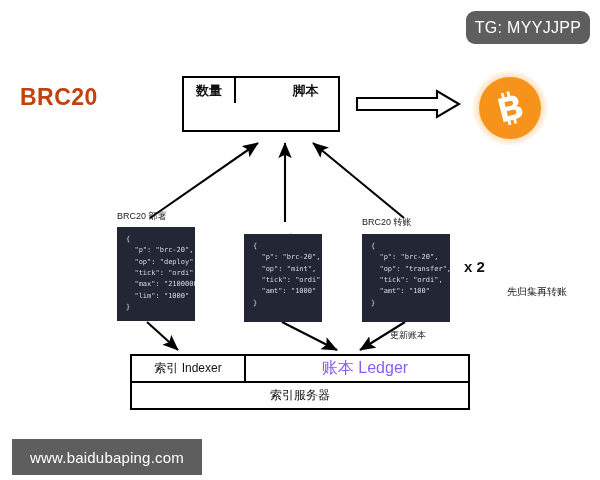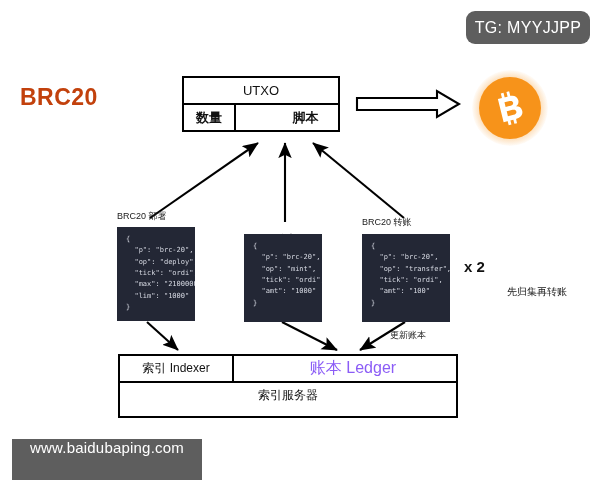--- a/index.html
+++ b/index.html
@@ -29,26 +29,26 @@
     color: #ffffff;
     font-size: 16px;
     display: flex;
     align-items: center;
     justify-content: center;
     letter-spacing: 0.3px;
     border-radius: 9px;
   }
   .watermark {
     left: 12px; top: 439px;
-    width: 190px; height: 42px;
+    width: 190px; height: 36px;
     background: #5e5e5e;
     color: #ffffff;
     font-size: 15px;
     display: flex;
-    align-items: flex-start;
+    align-items: center;
     justify-content: center;
     letter-spacing: 0.2px;
   }
 
   
   .brc-title {
     left: 20px; top: 84px;
     font-size: 23px;
     font-weight: bold;
     color: #c2410c;
@@ -160,22 +160,22 @@
   }
   .update-label {
     left: 390px; top: 329px;
     font-size: 9px;
     color: #1a1a1a;
     white-space: nowrap;
   }
 
   
   .server-box {
-    left: 118px; top: 354px;
-    width: 340px; height: 64px;
+    left: 130px; top: 354px;
+    width: 340px; height: 56px;
     border: 2px solid #000;
     box-sizing: border-box;
     background: #fff;
   }
   .server-row-top {
     height: 27px;
     border-bottom: 2px solid #000;
     display: flex;
     box-sizing: border-box;
   }
@@ -248,21 +248,20 @@
     <span>TG: MYYJJPP</span>
   </div>
 
   <div class="abs watermark">
     <span>www.baidubaping.com</span>
   </div>
 
   <div class="abs brc-title">BRC20</div>
 
   <div class="abs utxo-box">
-    <div class="utxo-head">UTXO</div>
     <div class="utxo-row">
       <div class="utxo-cell-qty">数量</div>
       <div class="utxo-cell-script">脚本</div>
     </div>
   </div>
 
   <div class="abs btc-wrap">
     <div class="btc-glow"></div>
     <div class="btc-circle">
       <svg width="42" height="42" viewBox="0 0 42 42">

